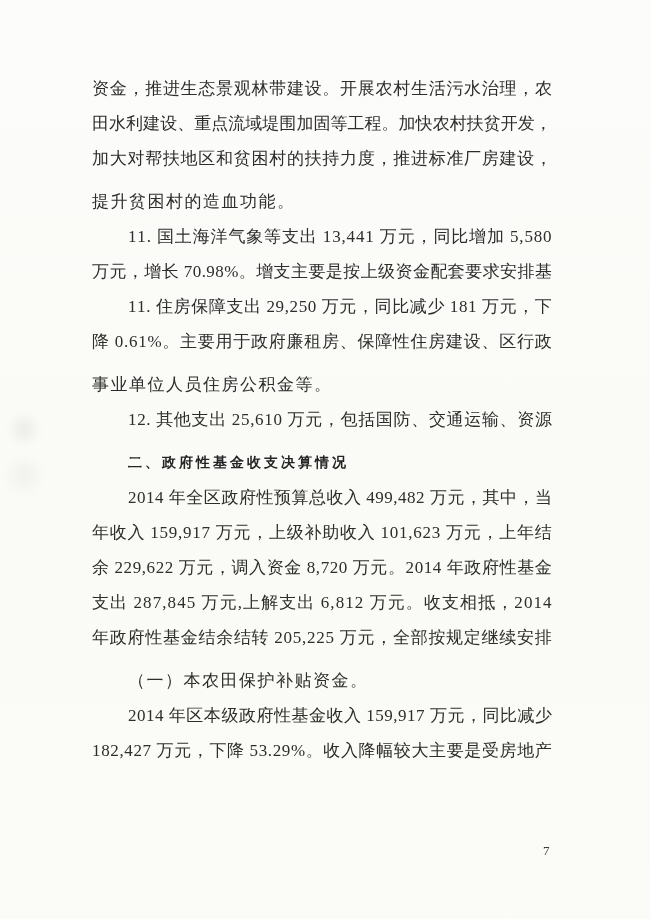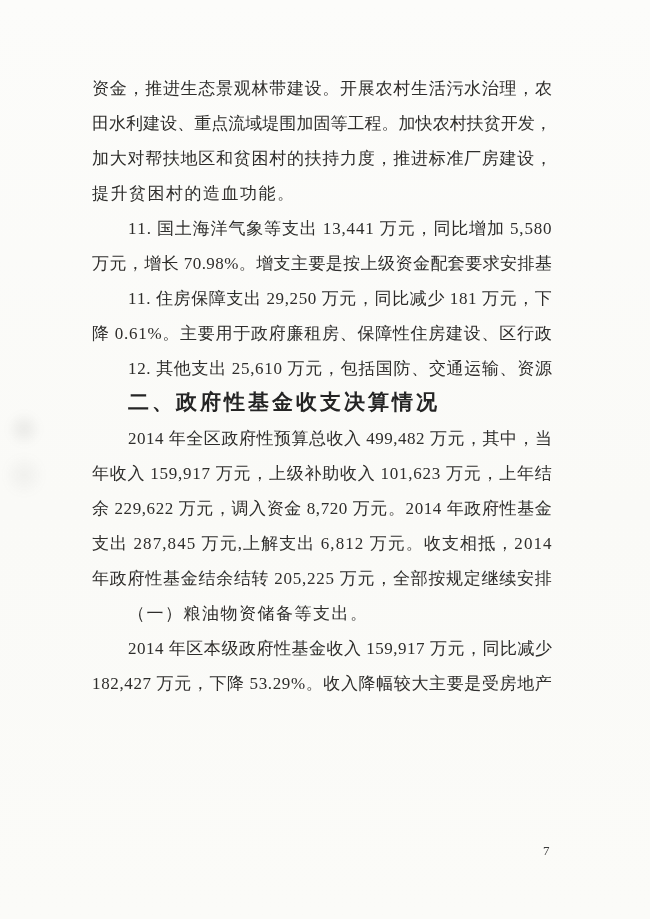--- a/index.html
+++ b/index.html
@@ -51,28 +51,28 @@
     white-space: nowrap;
   }
   
   .line.just {
     display: flex;
     justify-content: space-between;
     align-items: baseline;
   }
   .line.just span { flex: 0 0 auto; }
   
-  .line.plain { letter-spacing: 1.5px; }
+  .line.plain { letter-spacing: 1.5px; margin-top: 8px; }
   .line.indent { padding-left: 36px; }
   .para.heading .line {
-    font-family: Liberation Mono, monospace;
+    font-family: Liberation Sans, sans-serif;
     font-weight: bold;
     color: #242424;
     letter-spacing: 3px;
-    font-size: 21px;
+    font-size: 14px;
   }
   .page-number {
     position: absolute;
     left: 543px;
     top: 843px;
     font-size: 13px;
     color: #3a3a3a;
     font-family: "Liberation Serif", "DejaVu Serif", serif;
   }
 </style>
@@ -303,20 +303,21 @@
           <span>性</span>
           <span>住</span>
           <span>房</span>
           <span>建</span>
           <span>设</span>
           <span>、</span>
           <span>区</span>
           <span>行</span>
           <span>政</span>
         </div>
+        <div class="line plain">事业单位人员住房公积金等。</div>
       </div>
       <div class="para body">
         <div class="line just indent">
           <span>1</span>
           <span>2</span>
           <span>.</span>
           <span>&nbsp;</span>
           <span>其</span>
           <span>他</span>
           <span>支</span>
@@ -529,21 +530,21 @@
           <span>按</span>
           <span>规</span>
           <span>定</span>
           <span>继</span>
           <span>续</span>
           <span>安</span>
           <span>排</span>
         </div>
       </div>
       <div class="para body">
-        <div class="line plain indent">（一）粮油物资储备等支出。</div>
+        <div class="line plain indent">（一）本农田保护补贴资金。</div>
       </div>
       <div class="para body">
         <div class="line just indent">
           <span>2</span>
           <span>0</span>
           <span>1</span>
           <span>4</span>
           <span>&nbsp;</span>
           <span>年</span>
           <span>区</span>

